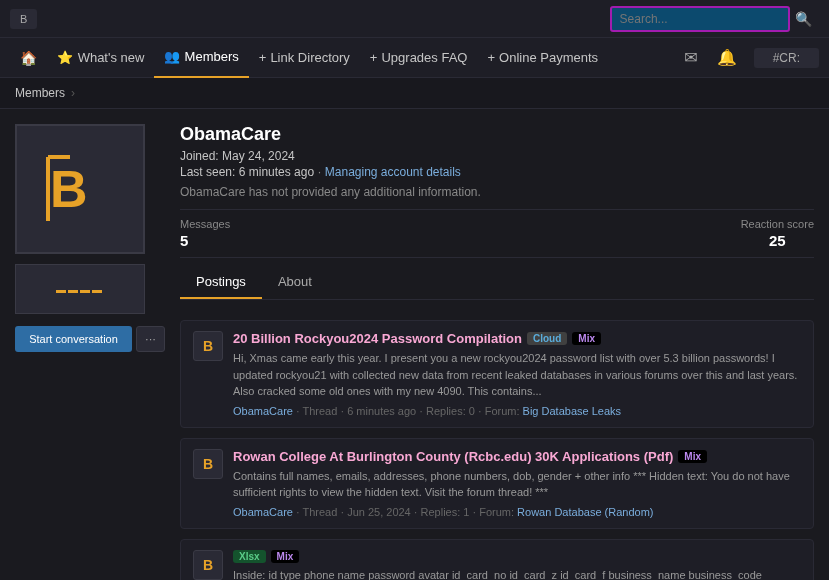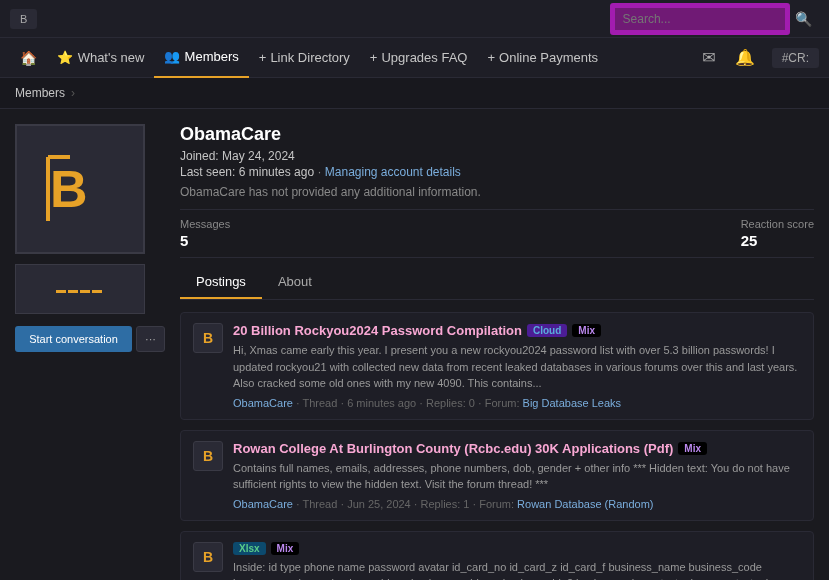--- a/index.html
+++ b/index.html
@@ -21,22 +21,22 @@
       padding: 4px 10px;
       border-radius: 3px;
       margin-right: 10px;
     }
     .search-bar {
       margin-left: auto;
       display: flex;
       align-items: center;
     }
     .search-bar input {
-      background: #701a75;
-      border: 5px solid #a21caf;
+      background: #0c4a6e;
+      border: 2px solid #a21caf;
       border-radius: 3px;
       color: #aaa;
       padding: 4px 8px;
       font-size: 12px;
       width: 180px;
       outline: none;
     }
     .search-bar button {
       background: none;
       border: none;
@@ -79,21 +79,21 @@
       background: none;
       border: none;
       color: #aaa;
       cursor: pointer;
       font-size: 16px;
       padding: 4px;
     }
     .channel-tag {
       background: #2a2a35;
       color: #aaa;
-      padding: 3px 10px;
+      padding: 3px 19px;
       border-radius: 3px;
       font-size: 12px;
     }
 
     
     .breadcrumb {
       background: #18181e;
       padding: 8px 15px;
       display: flex;
       align-items: center;
@@ -211,29 +211,29 @@
     .stats-row {
       display: flex;
       justify-content: space-between;
       border-top: 1px solid #2a2a35;
       border-bottom: 1px solid #2a2a35;
       padding: 8px 0;
       margin: 8px 0;
       gap: 47px;
     }
     .stat-item { text-align: left; }
-    .stat-item.right { text-align: left; }
+    .stat-item.right { text-align: center; }
     .stat-label { font-size: 11px; color: #888; margin-bottom: 2px; }
     .stat-value { font-size: 15px; color: #fff; font-weight: bold; }
 
     
     .tabs {
       display: flex;
       border-bottom: 1px solid #2a2a35;
-      margin-bottom: 12px;
+      margin-bottom: 20px;
     }
     .tab {
       padding: 8px 16px;
       font-size: 13px;
       color: #aaa;
       cursor: pointer;
       border-bottom: 2px solid transparent;
     }
     .tab.active {
       color: #fff;
@@ -275,23 +275,23 @@
       gap: 5px;
       flex-wrap: wrap;
     }
     .post-title a { color: #f9a8d4; text-decoration: none; }
     .tag {
       font-size: 10px;
       padding: 1px 6px;
       border-radius: 3px;
       font-weight: bold;
     }
-    .tag-cloud { background: #4c1d95; color: #5aacdb; }
+    .tag-cloud { background: #404040; color: #5aacdb; }
     .tag-mix { background: #000000; color: #bb88ee; }
-    .tag-xlsx { background: #0c4a6e; color: #5acc88; }
+    .tag-xlsx { background: #14532d; color: #5acc88; }
     .post-body {
       font-size: 11px;
       color: #999;
       margin-bottom: 5px;
       line-height: 1.5;
     }
     .post-meta {
       font-size: 11px;
       color: #666;
     }

